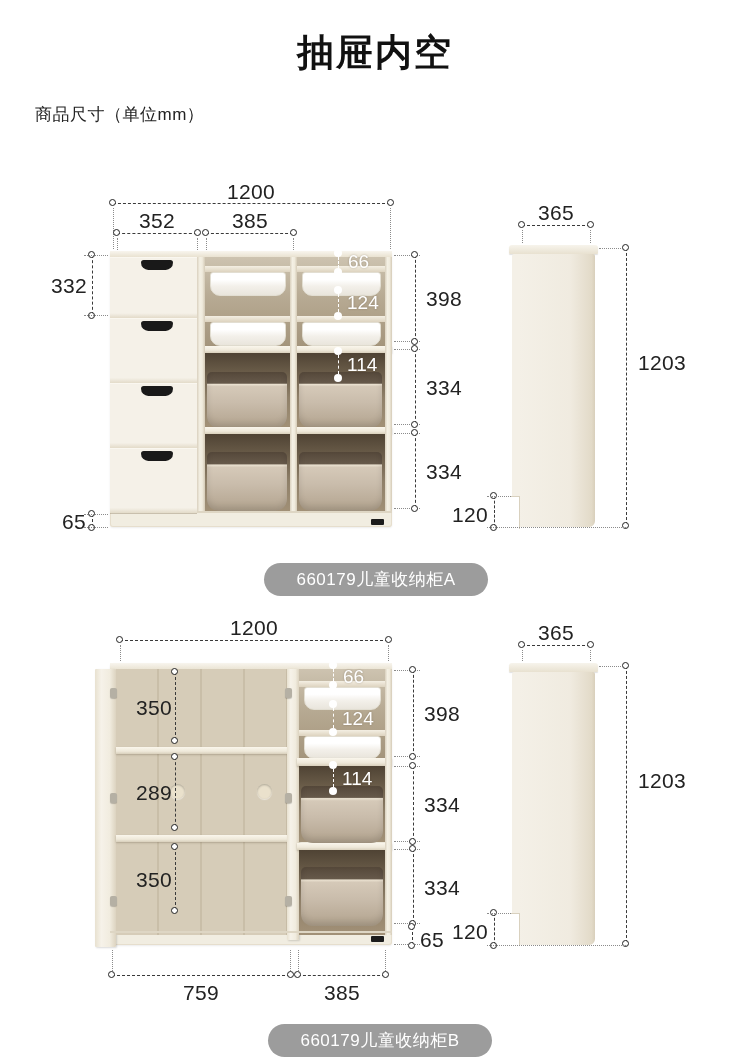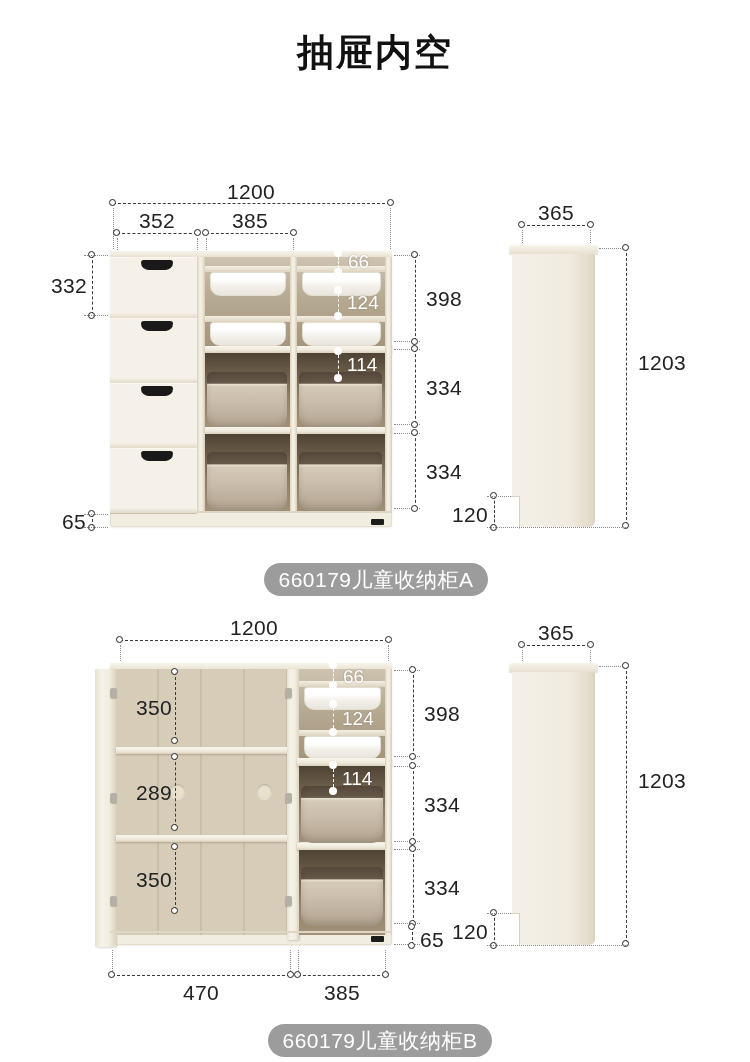--- a/index.html
+++ b/index.html
@@ -51,28 +51,29 @@
   .baseline{position:absolute;background:#ded6c4;}
   .mark{position:absolute;background:#1c1c1c;border-radius:1px;}
   .sv-cap{position:absolute;background:linear-gradient(180deg,#f7f4ec,#e8e1d0);border-radius:3px 3px 1px 1px;box-shadow:0 1px 1px rgba(0,0,0,.12);}
   .sv-body{position:absolute;background:linear-gradient(90deg,#f4f0e7 0 8%,#f0ebe0 70%,#e2dac8 96%,#d8cfbb 100%);border-radius:2px 2px 6px 4px;}
   .notch{position:absolute;background:#fff;border-top:1px solid #d9d1bf;border-right:1px solid #d9d1bf;}
   
   .title{position:absolute;left:0;top:28px;width:750px;text-align:center;
          font-size:37px;font-weight:700;color:#111;letter-spacing:2px;}
   .sub{position:absolute;left:35px;font-size:17px;color:#222;letter-spacing:.5px;}
   .pill{position:absolute;width:224px;height:33px;background:#9c9c9c;color:#fff;border-radius:17px;
-        font-size:21px;line-height:33px;text-align:center;letter-spacing:.5px;}
+        font-size:17px;line-height:33px;text-align:center;letter-spacing:.5px;}
 </style>
 </head>
 <body>
 
 <div id="canvas">
 
   <div class="title">抽屉内空</div>
+  <div class="sub" style="top:103px;">商品尺寸（单位mm）</div>
 
   <div class="cab" style="left:110px;top:251px;width:282px;height:276px;"></div>
   <div class="toppanel" style="left:110px;top:251px;width:282px;height:6px;"></div>
 
   <div class="int1" style="left:205px;top:257px;width:85px;height:89px;"></div>
   <div class="int1" style="left:297px;top:257px;width:88px;height:89px;"></div>
   <div class="rail" style="left:205px;top:266px;width:85px;height:6px;"></div>
   <div class="rail" style="left:297px;top:266px;width:88px;height:6px;"></div>
   <div class="rail" style="left:205px;top:316px;width:85px;height:6px;"></div>
   <div class="rail" style="left:297px;top:316px;width:88px;height:6px;"></div>
@@ -237,21 +238,21 @@
   <div class="dlv" style="left:413px;top:849px;height:74px;"></div>
   <div class="dt" style="left:424px;top:877px;">334</div>
   <div class="dlv" style="left:412px;top:927px;height:18px;"></div>
   <div class="dt" style="left:420px;top:929px;">65</div>
 
   <div class="exv" style="left:112px;top:950px;height:21px;"></div>
   <div class="exv" style="left:290px;top:950px;height:21px;"></div>
   <div class="exv" style="left:298px;top:950px;height:21px;"></div>
   <div class="exv" style="left:385px;top:950px;height:21px;"></div>
   <div class="dlh" style="left:112px;top:975px;width:178px;"></div>
-  <div class="dt c" style="left:201px;top:982px;">470</div>
+  <div class="dt c" style="left:201px;top:982px;">759</div>
   <div class="dlh" style="left:298px;top:975px;width:87px;"></div>
   <div class="dt c" style="left:342px;top:982px;">385</div>
 
   <div class="sv-cap" style="left:509px;top:663px;width:89px;height:9px;"></div>
   <div class="sv-body" style="left:512px;top:672px;width:83px;height:273px;"></div>
   <div class="notch" style="left:511px;top:913px;width:8px;height:32px;"></div>
 
   <div class="dlh" style="left:522px;top:645px;width:68px;"></div>
   <div class="dt c" style="left:556px;top:622px;">365</div>
   <div class="exv" style="left:522px;top:650px;height:11px;"></div>

